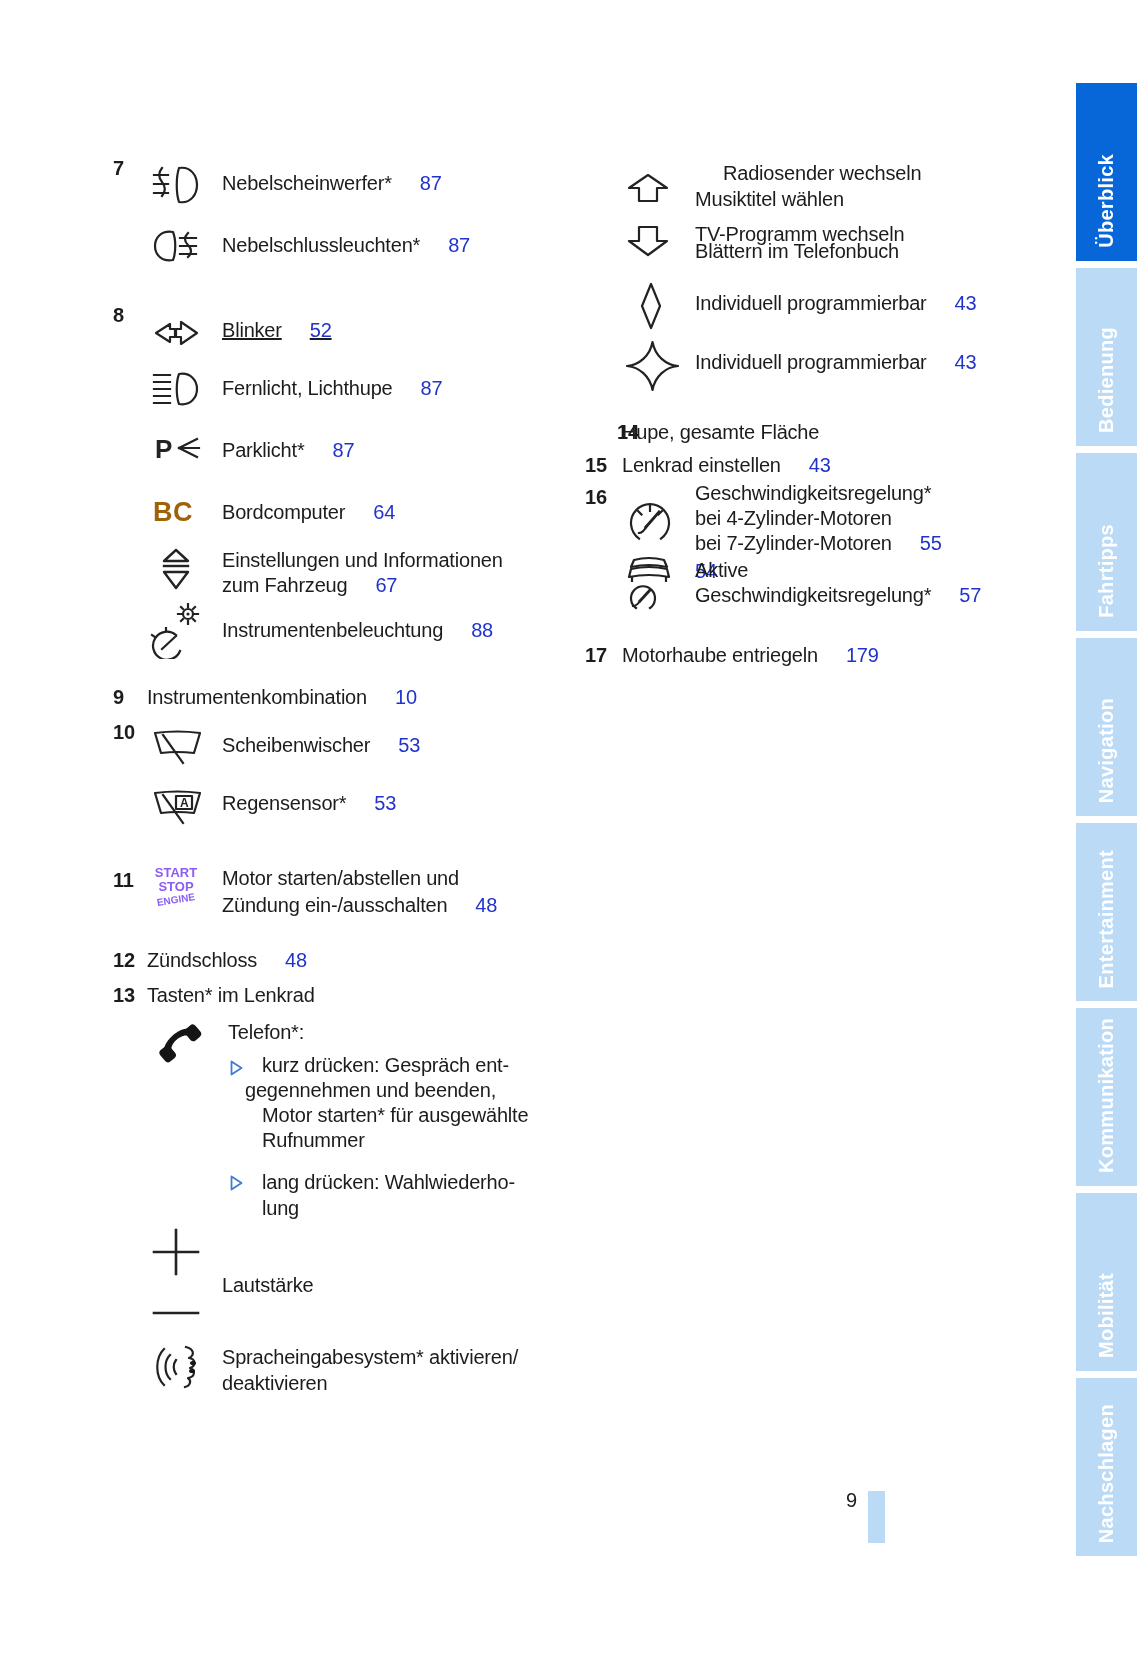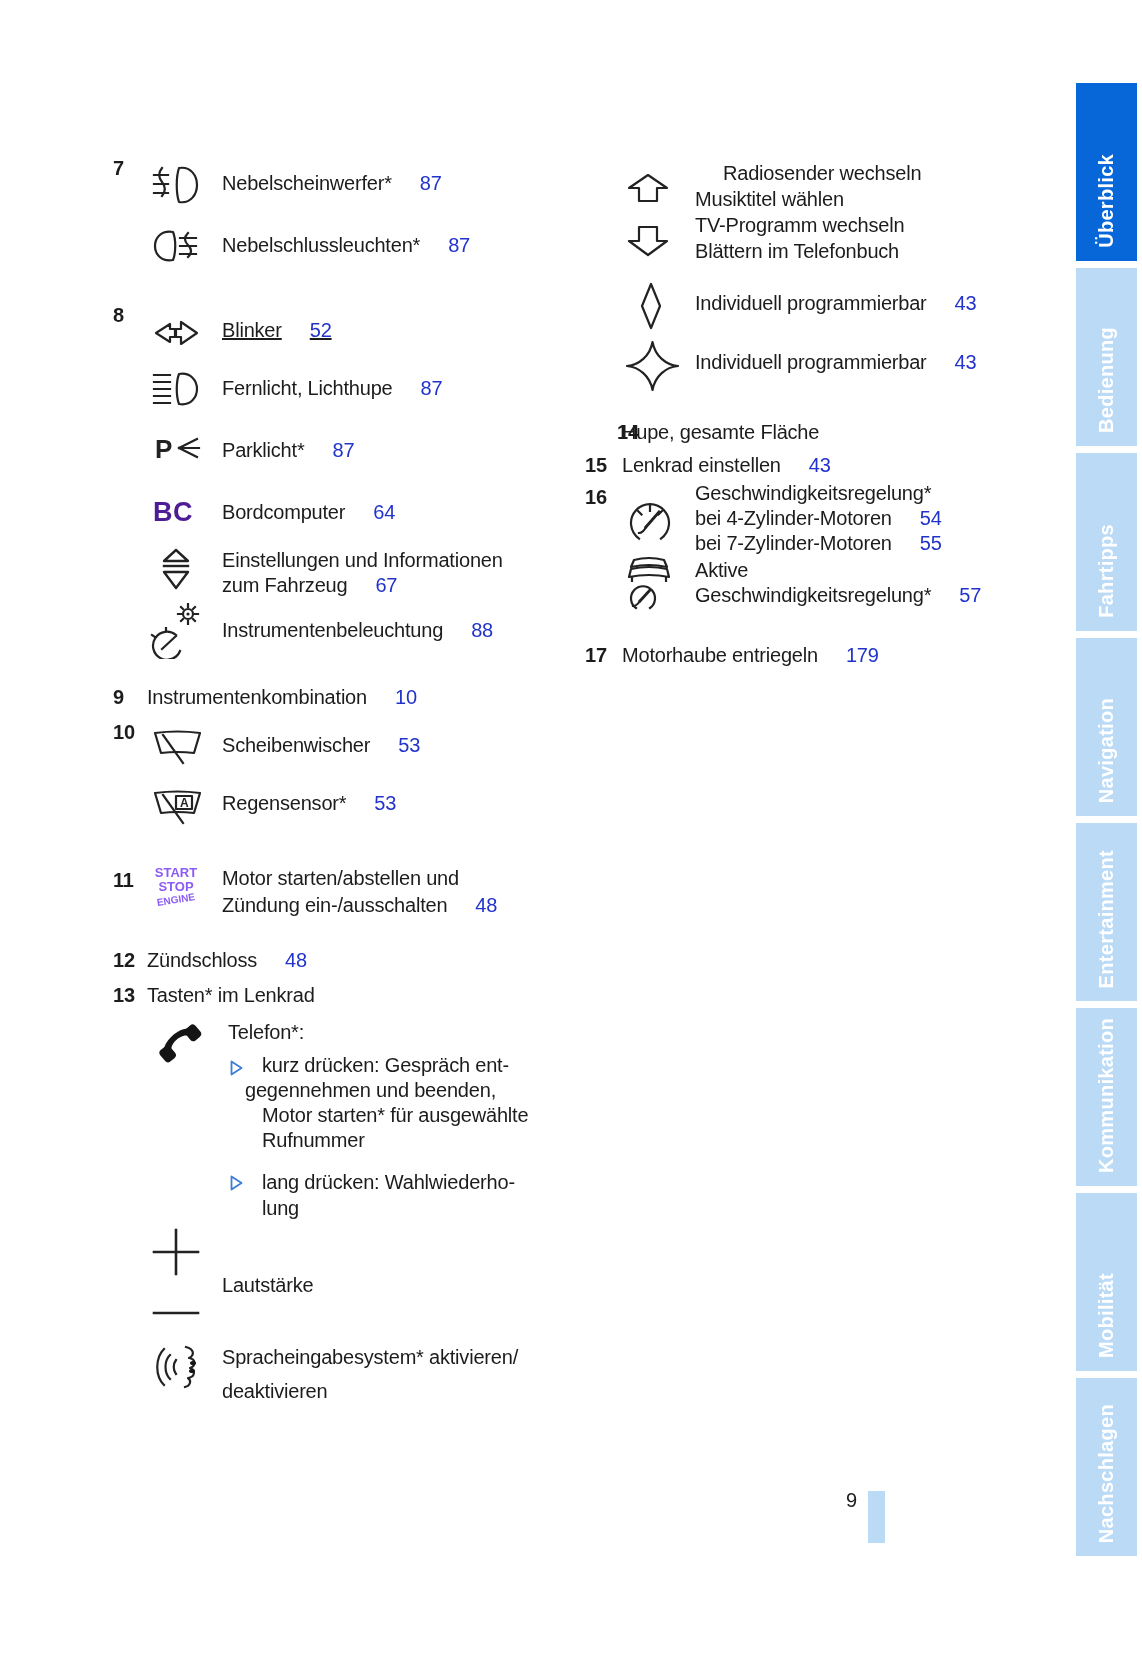--- a/index.html
+++ b/index.html
@@ -11,21 +11,21 @@
   .pg{color:#2233cc;}
   .icon{position:absolute;}
   .icon svg{display:block;}
   .stroke{stroke:#222;fill:none;stroke-width:2.2;stroke-linejoin:round;stroke-linecap:square;}
   .tab{position:absolute;left:1076px;width:61px;height:178px;background:#badaf6;
        display:flex;flex-direction:column;justify-content:flex-end;align-items:center;
        padding-bottom:13px;box-sizing:border-box;cursor:pointer;}
   .tab span{writing-mode:vertical-rl;transform:rotate(180deg);color:#fff;font-weight:bold;
        font-size:20px;letter-spacing:0.3px;}
   .tab.active{background:#0767d8;}
-  .bc-text{position:absolute;font-size:27px;font-weight:bold;color:#4c1d95;letter-spacing:0.5px;}
+  .bc-text{position:absolute;font-size:27px;font-weight:bold;color:#a16207;letter-spacing:0.5px;}
   .ss{position:absolute;width:52px;text-align:center;color:#8b5cf6;}
   .ss .l1,.ss .l2{font-size:13px;font-weight:bold;line-height:14px;}
   .ss .l3{font-size:10px;font-weight:bold;line-height:12px;transform:rotate(-9deg);}
   .footer-bar{position:absolute;left:868px;top:1491px;width:17px;height:52px;background:#badaf6;}
 </style>
 </head>
 <body>
 
 <div class="t num" style="left:113px;top:156px;">7</div>
 
@@ -219,36 +219,36 @@
   <svg width="54" height="52" viewBox="0 0 54 52" class="stroke">
     <path d="M16 8 C7 17 7 35 16 44"></path>
     <path d="M22 14 C16 20 16 32 22 38"></path>
     <path d="M28 19 C25 23 25 29 28 33"></path>
     <path d="M38 6 C46 8 47 14 41 17 C48 18 48 25 42 27 C48 29 47 36 40 37 C44 40 42 45 37 46"></path>
     <ellipse cx="45" cy="22" rx="3" ry="2" fill="#151515" stroke="none"></ellipse>
     <ellipse cx="44" cy="30" rx="3" ry="2" fill="#151515" stroke="none"></ellipse>
   </svg>
 </div>
 <div class="t" style="left:222px;top:1345px;">Spracheingabesystem* aktivieren/</div>
-<div class="t" style="left:222px;top:1371px;margin-top:8px;">deaktivieren</div>
+<div class="t" style="left:222px;top:1371px;">deaktivieren</div>
 
 <div class="icon" style="left:627px;top:173px;">
   <svg width="42" height="30" viewBox="0 0 42 30" class="stroke">
     <polygon points="21,2 40,15 30,15 30,28 12,28 12,15 2,15"></polygon>
   </svg>
 </div>
 <div class="t" style="left:695px;top:161px;margin-left:28px;">Radiosender wechseln</div>
 <div class="t" style="left:695px;top:187px;">Musiktitel wählen</div>
 
 <div class="icon" style="left:627px;top:225px;">
   <svg width="42" height="32" viewBox="0 0 42 32" class="stroke">
     <polygon points="12,2 30,2 30,16 40,16 21,30 2,16 12,16"></polygon>
   </svg>
 </div>
-<div class="t" style="left:695px;top:213px;">TV-Programm wechseln</div>
+<div class="t" style="left:695px;top:222px;">TV-Programm wechseln</div>
 <div class="t" style="left:695px;top:239px;">Blättern im Telefonbuch</div>
 
 <div class="icon" style="left:640px;top:282px;">
   <svg width="22" height="48" viewBox="0 0 22 48" class="stroke">
     <polygon points="11,2 20,24 11,46 2,24"></polygon>
   </svg>
 </div>
 <div class="t row" style="left:695px;top:291px;">
   <span>Individuell programmierbar</span>
   <span class="pg">43</span>
@@ -276,21 +276,21 @@
 <div class="t num" style="left:585px;top:485px;">16</div>
 <div class="icon" style="left:627px;top:495px;">
   <svg width="46" height="52" viewBox="0 0 46 52" class="stroke">
     <path d="M12 43.6 A19 19 0 1 1 34 43.6"></path>
     <path d="M14.5 19.5 L11 16 M23 16 V11 M31.5 19.5 L35 16"></path>
     <path d="M19 32 L32 17" style="stroke-width:3"></path>
     <path d="M19 32 C17 36 15 38 12 38"></path>
   </svg>
 </div>
 <div class="t" style="left:695px;top:481px;">Geschwindigkeitsregelung*</div>
-<div class="t row" style="left:695px;top:506px;">
+<div class="t row" style="left:695px;top:506px;flex-direction:column;">
   <span>bei 4-Zylinder-Motoren</span>
   <span class="pg">54</span>
 </div>
 <div class="t row" style="left:695px;top:531px;">
   <span>bei 7-Zylinder-Motoren</span>
   <span class="pg">55</span>
 </div>
 
 <div class="icon" style="left:627px;top:556px;">
   <svg width="44" height="62" viewBox="0 0 44 62" class="stroke">

